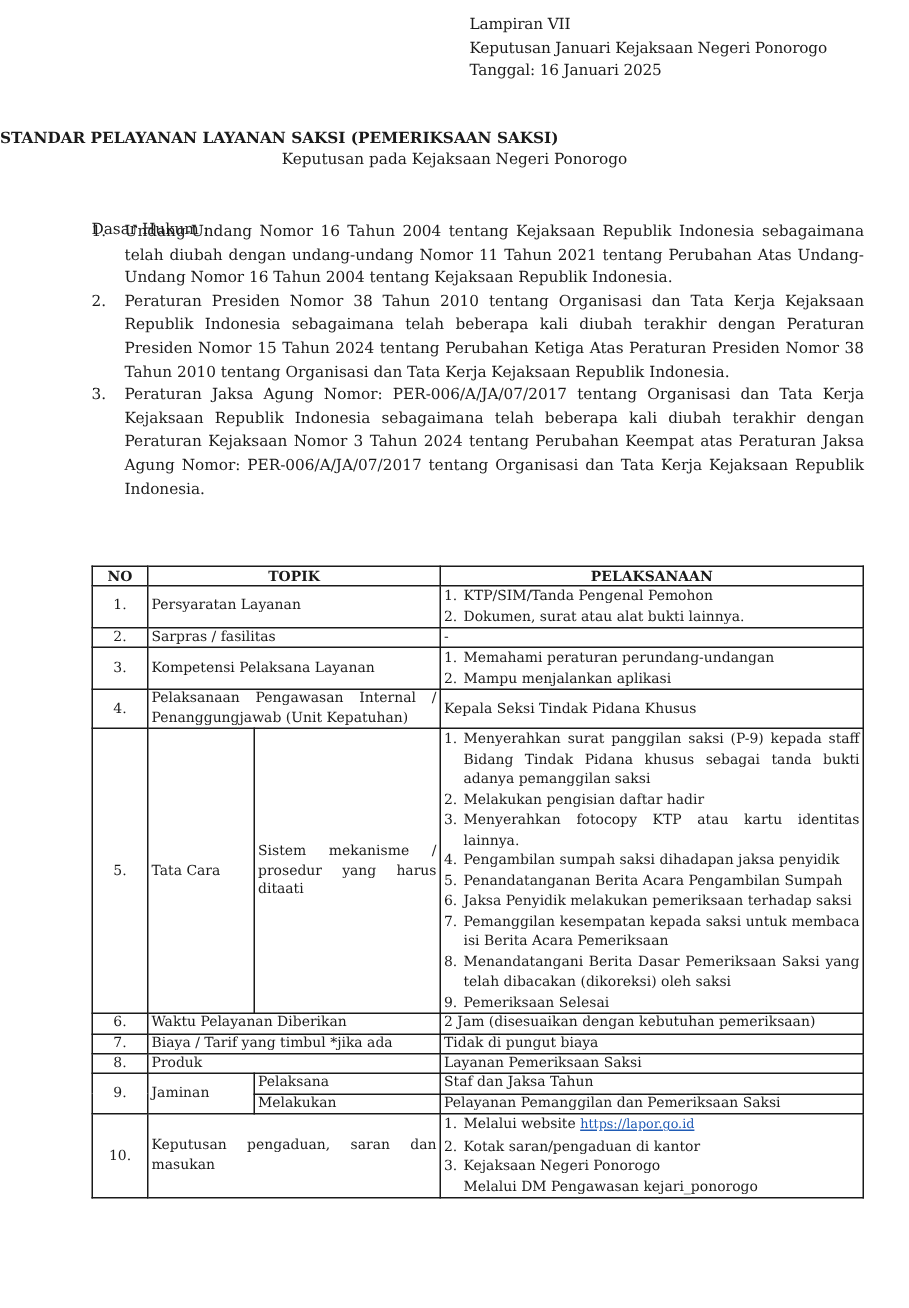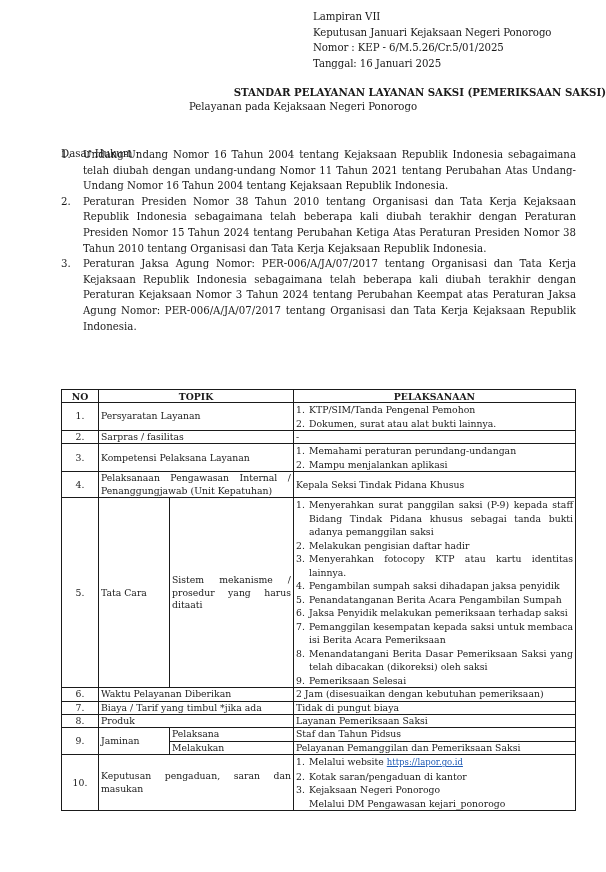--- a/index.html
+++ b/index.html
@@ -6,40 +6,40 @@
   body {
     width: 606px; height: 872px; overflow: hidden; position: relative;
     font-family: "DejaVu Serif", serif; color: #1a1a1a;
   }
   .page { position: absolute; left: 0; top: 0; width: 606px; height: 716px; }
   .annex {
     position: absolute; left: 313px; top: 9px;
     font-size: 10.2px; line-height: 15.7px; letter-spacing: -0.1px;
   }
   .title {
-    position: absolute; left: 0; width: 606px; top: 86px; text-align: right;
+    position: absolute; left: 0; width: 606px; top: 86px; text-align: left;
     font-size: 10.2px; font-weight: bold; letter-spacing: 0px;
   }
   .subtitle {
     position: absolute; left: 0; width: 606px; top: 101px; text-align: center;
     font-size: 10.2px;
   }
   .basis-label {
     position: absolute; left: 61px; top: 148px; font-size: 10.2px;
   }
   .basis-list {
     position: absolute; left: 61px; top: 147px; width: 515px;
     margin: 0; padding: 0; list-style: none;
     font-size: 10.2px; line-height: 15.6px;
   }
   .basis-list li { position: relative; padding-left: 22px; text-align: justify; }
   .basis-list li .num { position: absolute; left: 0; top: 0; }
 
   table.std {
-    position: absolute; left: 61px; top: 389px; width: 514px;
+    position: absolute; left: 61px; top: 377px; width: 514px;
     border-collapse: collapse; font-size: 9.3px; line-height: 12.4px;
     table-layout: fixed;
     padding-left: 36px;
   }
   table.std td, table.std th {
     border: 1px solid #1a1a1a; padding: 0 2px; vertical-align: middle;
   }
   table.std th { font-weight: bold; text-align: center; height: 12px; line-height: 11px; }
   table.std td.no { text-align: center; }
   table.std td.just { text-align: justify; }
@@ -50,26 +50,25 @@
   .link { color: #1f5bb5; text-decoration: underline; font-size: 8.5px; }
 </style>
 </head>
 <body>
 
 <div class="page">
 
   <div class="annex">
     <div>Lampiran VII</div>
     <div>Keputusan Januari Kejaksaan Negeri Ponorogo</div>
-    <div>Nomor : KEP - 6/M.5.26/Cr.5/01/2025</div>
     <div>Tanggal: 16 Januari 2025</div>
   </div>
 
   <div class="title">STANDAR PELAYANAN LAYANAN SAKSI (PEMERIKSAAN SAKSI)</div>
-  <div class="subtitle">Pelayanan pada Kejaksaan Negeri Ponorogo</div>
+  <div class="subtitle">Keputusan pada Kejaksaan Negeri Ponorogo</div>
 
   <div class="basis-label">Dasar Hukum :</div>
   <ol class="basis-list">
     <li>
       <span class="num">1.</span>
       <span>Undang-Undang Nomor 16 Tahun 2004 tentang Kejaksaan Republik Indonesia sebagaimana telah diubah dengan undang-undang Nomor 11 Tahun 2021 tentang Perubahan Atas Undang-Undang Nomor 16 Tahun 2004 tentang Kejaksaan Republik Indonesia.</span>
     </li>
     <li>
       <span class="num">2.</span>
       <span>Peraturan Presiden Nomor 38 Tahun 2010 tentang Organisasi dan Tata Kerja Kejaksaan Republik Indonesia sebagaimana telah beberapa kali diubah terakhir dengan Peraturan Presiden Nomor 15 Tahun 2024 tentang Perubahan Ketiga Atas Peraturan Presiden Nomor 38 Tahun 2010 tentang Organisasi dan Tata Kerja Kejaksaan Republik Indonesia.</span>
@@ -162,21 +161,21 @@
     <tr>
       <td class="no">8.</td>
       <td colspan="2">Produk</td>
       <td>Layanan Pemeriksaan Saksi</td>
     </tr>
 
     <tr>
       <td class="no" rowspan="2">9.</td>
       <td rowspan="2">Jaminan</td>
       <td>Pelaksana</td>
-      <td>Staf dan Tahun Pidsus</td>
+      <td>Staf dan Jaksa Tahun</td>
     </tr>
     <tr>
       <td>Melakukan</td>
       <td>Pelayanan Pemanggilan dan Pemeriksaan Saksi</td>
     </tr>
 
     <tr>
       <td class="no">10.</td>
       <td colspan="2" class="just">Keputusan pengaduan, saran dan masukan</td>
       <td class="lh14">

